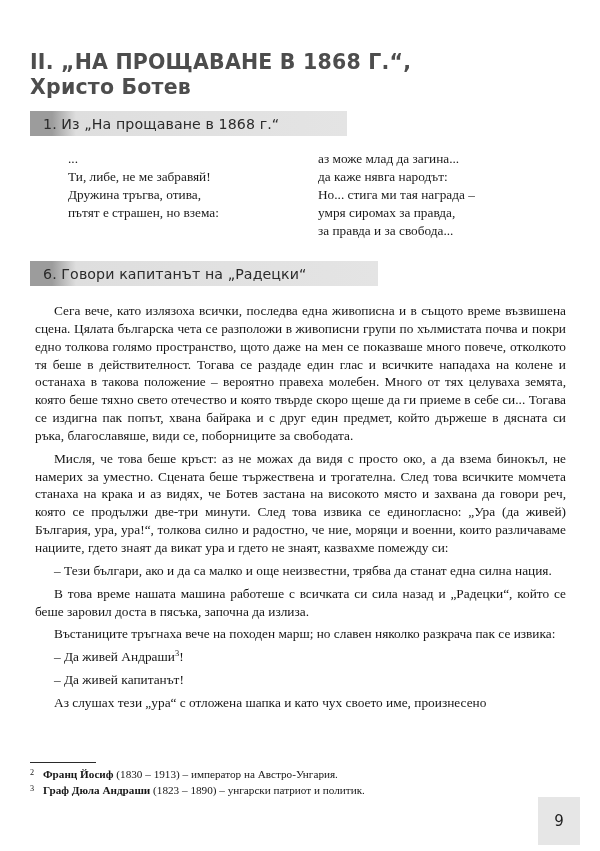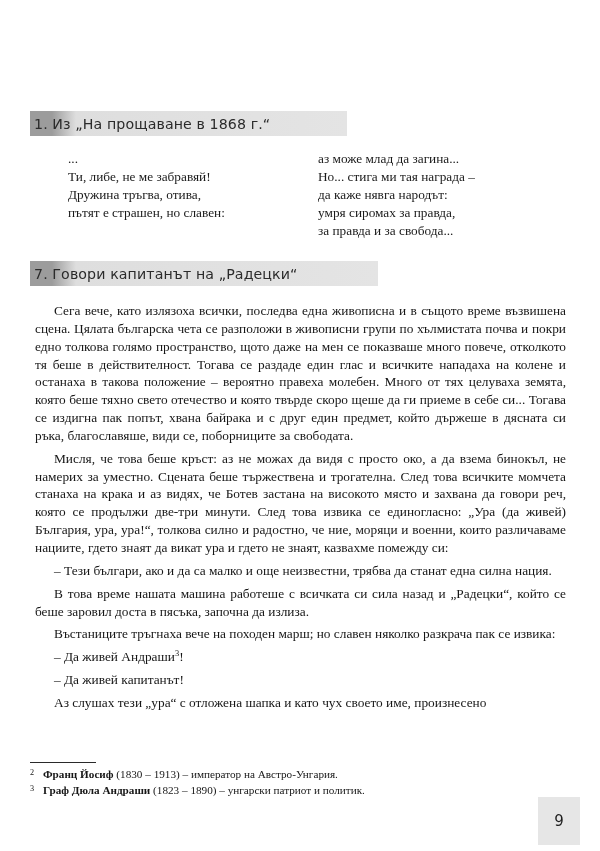--- a/index.html
+++ b/index.html
@@ -41,21 +41,21 @@
     background: linear-gradient(to right, #9c9c9c 0px, #9c9c9c 22px, #dedede 46px, #e4e4e4 100%);
     display: flex;
     align-items: center;
     box-sizing: border-box;
   }
   .section-band .band-text {
     font-family: "DejaVu Sans", "Liberation Sans", sans-serif;
     font-size: 14.2px;
     font-weight: normal;
     color: #2b2b2b;
-    padding-left: 4px;
+    padding-left: 13px;
     white-space: nowrap;
     letter-spacing: 0.1px;
   }
   #band-1 { top: 111px; width: 317px; }
   #band-2 { top: 261px; width: 348px; }
 
   
   .poem {
     position: absolute;
     top: 150px;
@@ -149,43 +149,47 @@
     font-family: "DejaVu Sans", "Liberation Sans", sans-serif;
     font-size: 15px;
     color: #1f1f1f;
   }
 </style>
 </head>
 <body>
 
 <div class="page">
 
+  <h1 class="chapter-title">
+    <span class="line1">II. „НА ПРОЩАВАНЕ В 1868 Г.“,</span>
+    <span class="line2">Христо Ботев</span>
+  </h1>
 
   <div class="section-band" id="band-1">
     <span class="band-text">1. Из „На прощаване в 1868 г.“</span>
   </div>
 
   <div class="poem">
     <div class="poem-col left">
       <span class="verse">...</span>
       <span class="verse">Ти, либе, не ме забравяй!</span>
       <span class="verse">Дружина тръгва, отива,</span>
-      <span class="verse">пътят е страшен, но славен:</span>
+      <span class="verse">пътят е страшен, но взема:</span>
     </div>
     <div class="poem-col right">
       <span class="verse">аз може млад да загина...</span>
+      <span class="verse">да каже нявга народът:</span>
       <span class="verse">Но... стига ми тая награда –</span>
-      <span class="verse">да каже нявга народът:</span>
       <span class="verse">умря сиромах за правда,</span>
       <span class="verse">за правда и за свобода...</span>
     </div>
   </div>
 
   <div class="section-band" id="band-2">
-    <span class="band-text">7. Говори капитанът на „Радецки“</span>
+    <span class="band-text">6. Говори капитанът на „Радецки“</span>
   </div>
 
   <div class="body-text">
     <p>Сега вече, като излязоха всички, последва една живописна и в същото време възвишена сцена. Цялата българска чета се разположи в живописни групи по хълмистата почва и покри едно толкова голямо пространство, щото даже на мен се показваше много повече, отколкото тя беше в действителност. Тогава се раздаде един глас и всичките нападаха на колене и останаха в такова положение – вероятно правеха молебен. Много от тях целуваха земята, която беше тяхно свето отечество и която твърде скоро щеше да ги приеме в себе си... Тогава се издигна пак попът, хвана байрака и с друг един предмет, който държеше в дясната си ръка, благославяше, види се, поборниците за свободата.</p>
     <p>Мисля, че това беше кръст: аз не можах да видя с просто око, а да взема бинокъл, не намерих за уместно. Сцената беше тържествена и трогателна. След това всичките момчета станаха на крака и аз видях, че Ботев застана на високото място и захвана да говори реч, която се продължи две-три минути. След това извика се единогласно: „Ура (да живей) България, ура, ура!“, толкова силно и радостно, че ние, моряци и военни, които различаваме нациите, гдето знаят да викат ура и гдето не знаят, казвахме помежду си:</p>
     <p>– Тези българи, ако и да са малко и още неизвестни, трябва да станат една силна нация.</p>
     <p>В това време нашата машина работеше с всичката си сила назад и „Радецки“, който се беше заровил доста в пясъка, започна да излиза.</p>
     <p>Въстаниците тръгнаха вече на походен марш; но славен няколко разкрача пак се извика:</p>
 
 

